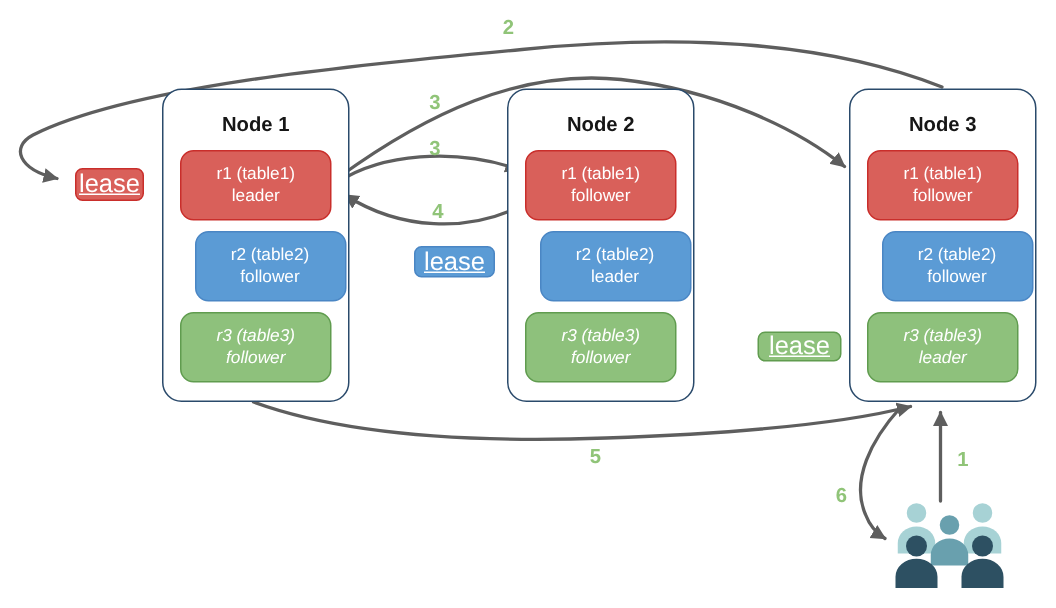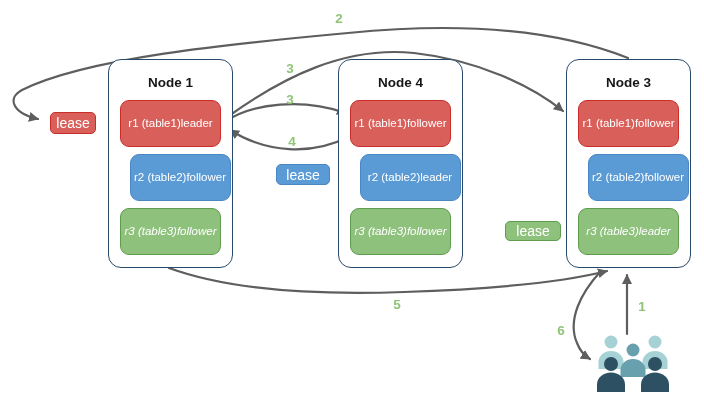--- a/index.html
+++ b/index.html
@@ -14,31 +14,31 @@
     position:absolute;top:59px;width:125px;height:209px;box-sizing:border-box;
     background:#fff;border:1.6px solid var(--node-border,#2a4a6b);border-radius:13px;
     display:flex;flex-direction:column;align-items:center;
   }
   .node-title{
     margin-top:13px;margin-bottom:7px;height:20px;line-height:20px;
     font-size:13.5px;font-weight:bold;color:var(--title-text,#161616);text-align:center;
   }
   .replica{
     width:101px;height:47px;box-sizing:border-box;margin-bottom:7px;border-radius:9px;
-    display:flex;flex-direction:row;align-items:center;justify-content:center;
+    display:flex;flex-direction:column;align-items:center;justify-content:center;
     color:var(--box-text,#fff);font-size:11.5px;line-height:15px;text-align:center;
   }
   .replica.red{background:var(--red-fill,#d9605a);border:1.6px solid var(--red-border,#c92e2b);}
   .replica.blue{background:var(--blue-fill,#5b9bd5);border:1.6px solid var(--blue-border,#4a86c4);margin-left:19px;}
   .replica.green{background:var(--green-fill,#8ec17c);border:1.6px solid var(--green-border,#609c4f);font-style:italic;}
 
   .lease{
     position:absolute;box-sizing:border-box;border-radius:5px;text-align:left;
-    color:var(--box-text,#fff);font-size:14px;
-    display:flex;align-items:center;justify-content:center;
+    color:var(--box-text,#fff);font-size:17px;
+    display:flex;align-items:center;justify-content:center;text-decoration:underline;
   }
   .lease.red{background:var(--red-fill,#d9605a);border:1.4px solid var(--red-border,#c92e2b);left:50px;top:112px;width:46px;height:22px;}
   .lease.blue{background:var(--blue-fill,#5b9bd5);border:1.4px solid var(--blue-border,#4a86c4);left:276px;top:164px;width:54px;height:21px;}
   .lease.green{background:var(--green-fill,#8ec17c);border:1.4px solid var(--green-border,#609c4f);left:505px;top:221px;width:56px;height:20px;}
 
   .step{
     position:absolute;transform:translate(-50%,-50%);
     font-size:13.5px;font-weight:bold;color:var(--step-label,#90c478);
   }
   .users-icon{position:absolute;left:594px;top:334px;width:78px;height:58px;}
@@ -73,21 +73,21 @@
       <span>r2 (table2)</span>
       <span>follower</span>
     </div>
     <div class="replica green">
       <span>r3 (table3)</span>
       <span>follower</span>
     </div>
   </div>
 
   <div class="node" style="left:338px;">
-    <div class="node-title">Node 4</div>
+    <div class="node-title">Node 2</div>
     <div class="replica red">
       <span>r1 (table1)</span>
       <span>follower</span>
     </div>
     <div class="replica blue">
       <span>r2 (table2)</span>
       <span>leader</span>
     </div>
     <div class="replica green">
       <span>r3 (table3)</span>

